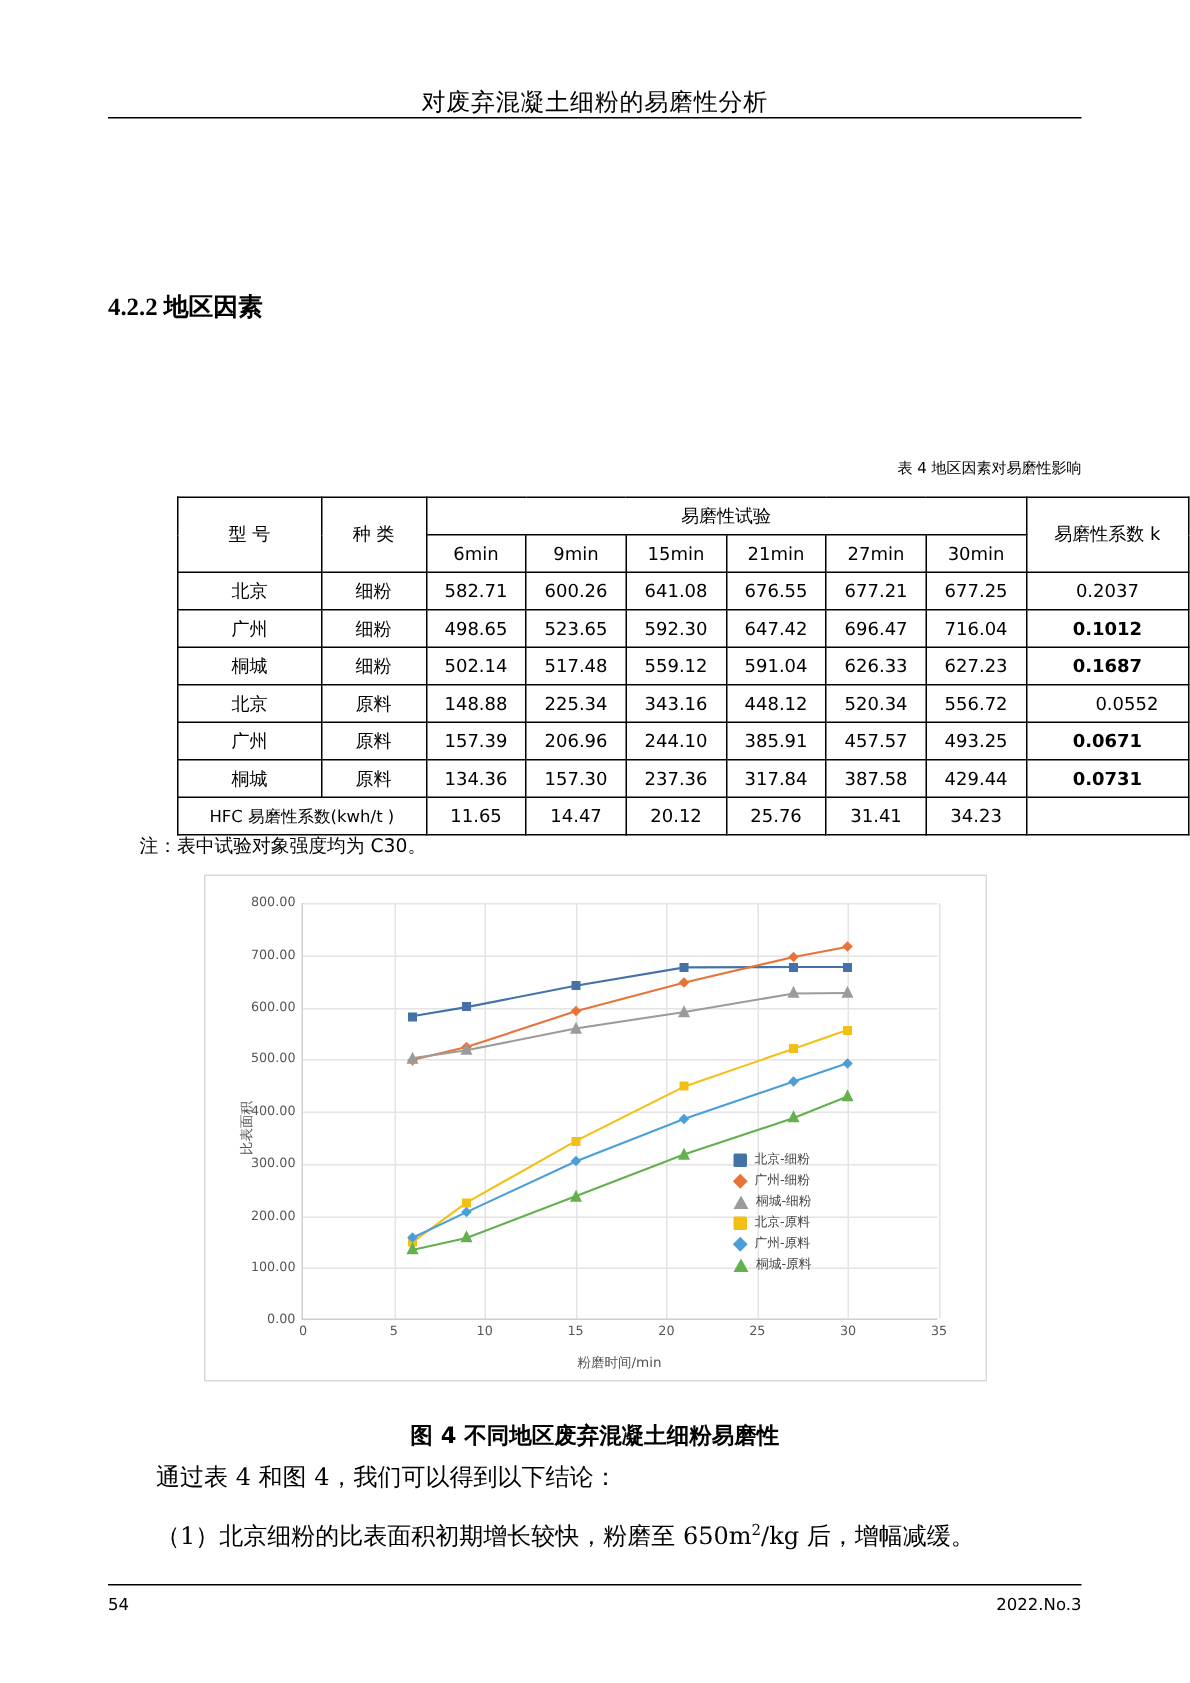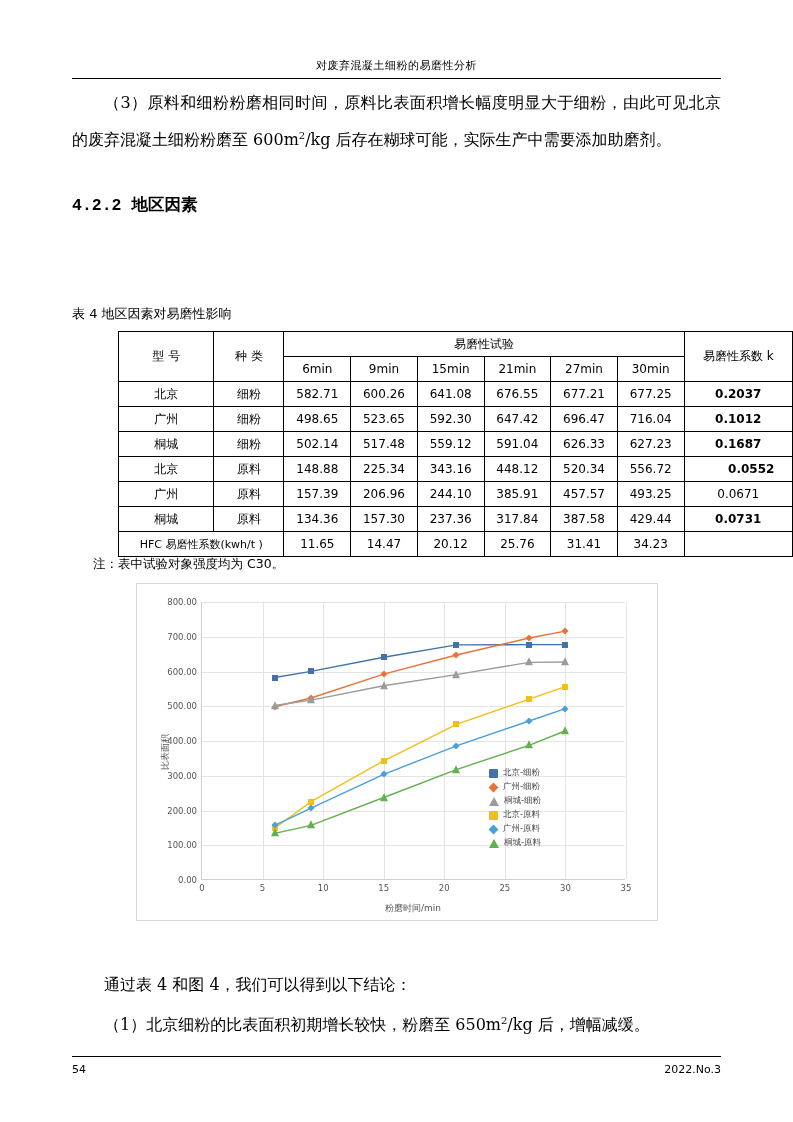--- a/index.html
+++ b/index.html
@@ -15,50 +15,50 @@
     position:absolute;
     left:0;top:0;width:793px;height:1122px;
     box-sizing:border-box;
     padding:0 72px;
   }
   
   .runhead{
     position:absolute;left:72px;top:58px;width:649px;
     text-align:center;
     font-family:"DejaVu Sans", sans-serif;
-    font-size:11px;
+    font-size:16px;
     letter-spacing:.5px;
   }
   .rule-top{
     position:absolute;left:72px;top:78px;width:649px;
     border-bottom:1px solid #000;
   }
   
   .para{
     position:absolute;
     left:72px;width:649px;
     font-size:16px;
     line-height:33px;
     text-align:justify;
     font-family:"DejaVu Serif", serif;
   }
   .indent{text-indent:32px;}
   .sec-head{
     position:absolute;left:72px;width:649px;
-    font-family:Liberation Mono, monospace;
+    font-family:Liberation Serif, serif;
     font-weight:bold;
     font-size:16.5px;
   }
   sup{font-size:10px;vertical-align:super;}
   
   .tbl-caption{
     position:absolute;left:72px;width:649px;
-    text-align:left;
-    font-family:"DejaVu Sans", sans-serif;
-    font-size:13px;
+    text-align:right;
+    font-family:"DejaVu Sans", sans-serif;
+    font-size:10px;
     top:305px;
   }
   table.data{
     position:absolute;
     left:118px;top:331px;
     border-collapse:collapse;
     font-family:"DejaVu Sans", sans-serif;
     font-size:12px;
   }
   table.data td,table.data th{
@@ -185,23 +185,20 @@
   }
 </style>
 </head>
 <body>
 
 <div class="page">
 
   <div class="runhead">对废弃混凝土细粉的易磨性分析</div>
   <div class="rule-top"></div>
 
-  <div class="para indent" style="top:86px;">
-    <span>（3）原料和细粉粉磨相同时间，原料比表面积增长幅度明显大于细粉，由此可见北京的废弃混凝土细粉粉磨至 600m</span><sup>2</sup><span>/kg 后存在糊球可能，实际生产中需要添加助磨剂。</span>
-  </div>
 
   <div class="sec-head" style="top:194px;">4.2.2 地区因素</div>
 
 
   <div class="tbl-caption">表 4    地区因素对易磨性影响</div>
 
   <table class="data">
     <tbody>
         <tr>
       <td class="c-model" rowspan="2">型  号</td>
@@ -220,21 +217,21 @@
 
     <tr>
       <td>北京</td>
       <td>细粉</td>
       <td>582.71</td>
       <td>600.26</td>
       <td>641.08</td>
       <td>676.55</td>
       <td>677.21</td>
       <td>677.25</td>
-      <td style="font-weight:bold;">0.2037</td>
+      <td style="font-weight:normal;">0.2037</td>
     </tr>
     <tr>
       <td>广州</td>
       <td>细粉</td>
       <td>498.65</td>
       <td>523.65</td>
       <td>592.30</td>
       <td>647.42</td>
       <td>696.47</td>
       <td>716.04</td>
@@ -253,32 +250,32 @@
     </tr>
     <tr>
       <td>北京</td>
       <td>原料</td>
       <td>148.88</td>
       <td>225.34</td>
       <td>343.16</td>
       <td>448.12</td>
       <td>520.34</td>
       <td>556.72</td>
-      <td style="font-weight:bold;padding-left:30px;">0.0552</td>
+      <td style="font-weight:normal;padding-left:30px;">0.0552</td>
     </tr>
     <tr>
       <td>广州</td>
       <td>原料</td>
       <td>157.39</td>
       <td>206.96</td>
       <td>244.10</td>
       <td>385.91</td>
       <td>457.57</td>
       <td>493.25</td>
-      <td style="font-weight:normal;">0.0671</td>
+      <td style="font-weight:bold;">0.0671</td>
     </tr>
     <tr>
       <td>桐城</td>
       <td>原料</td>
       <td>134.36</td>
       <td>157.30</td>
       <td>237.36</td>
       <td>317.84</td>
       <td>387.58</td>
       <td>429.44</td>
@@ -401,20 +398,21 @@
           <span class="mk di" style="background: rgb(74, 159, 216);"></span>
           <span>广州-原料</span>
         </div>
         <div class="row">
           <span class="mk tr" style="border-bottom: 9px solid rgb(98, 176, 78);"></span>
           <span>桐城-原料</span>
         </div>
       </div>
   </div>
 
+  <div class="fig-caption">图 4    不同地区废弃混凝土细粉易磨性</div>
 
   <div class="para indent" style="top:968px;">通过表 4 和图 4，我们可以得到以下结论：</div>
 
   <div class="para indent" style="top:1004px;">
     <span>（1）北京细粉的比表面积初期增长较快，粉磨至 650m</span><sup>2</sup><span>/kg 后，增幅减缓。</span>
   </div>
 
   <div class="rule-bot"></div>
   <div class="pgnum">54</div>
   <div class="issue">2022.No.3</div>

